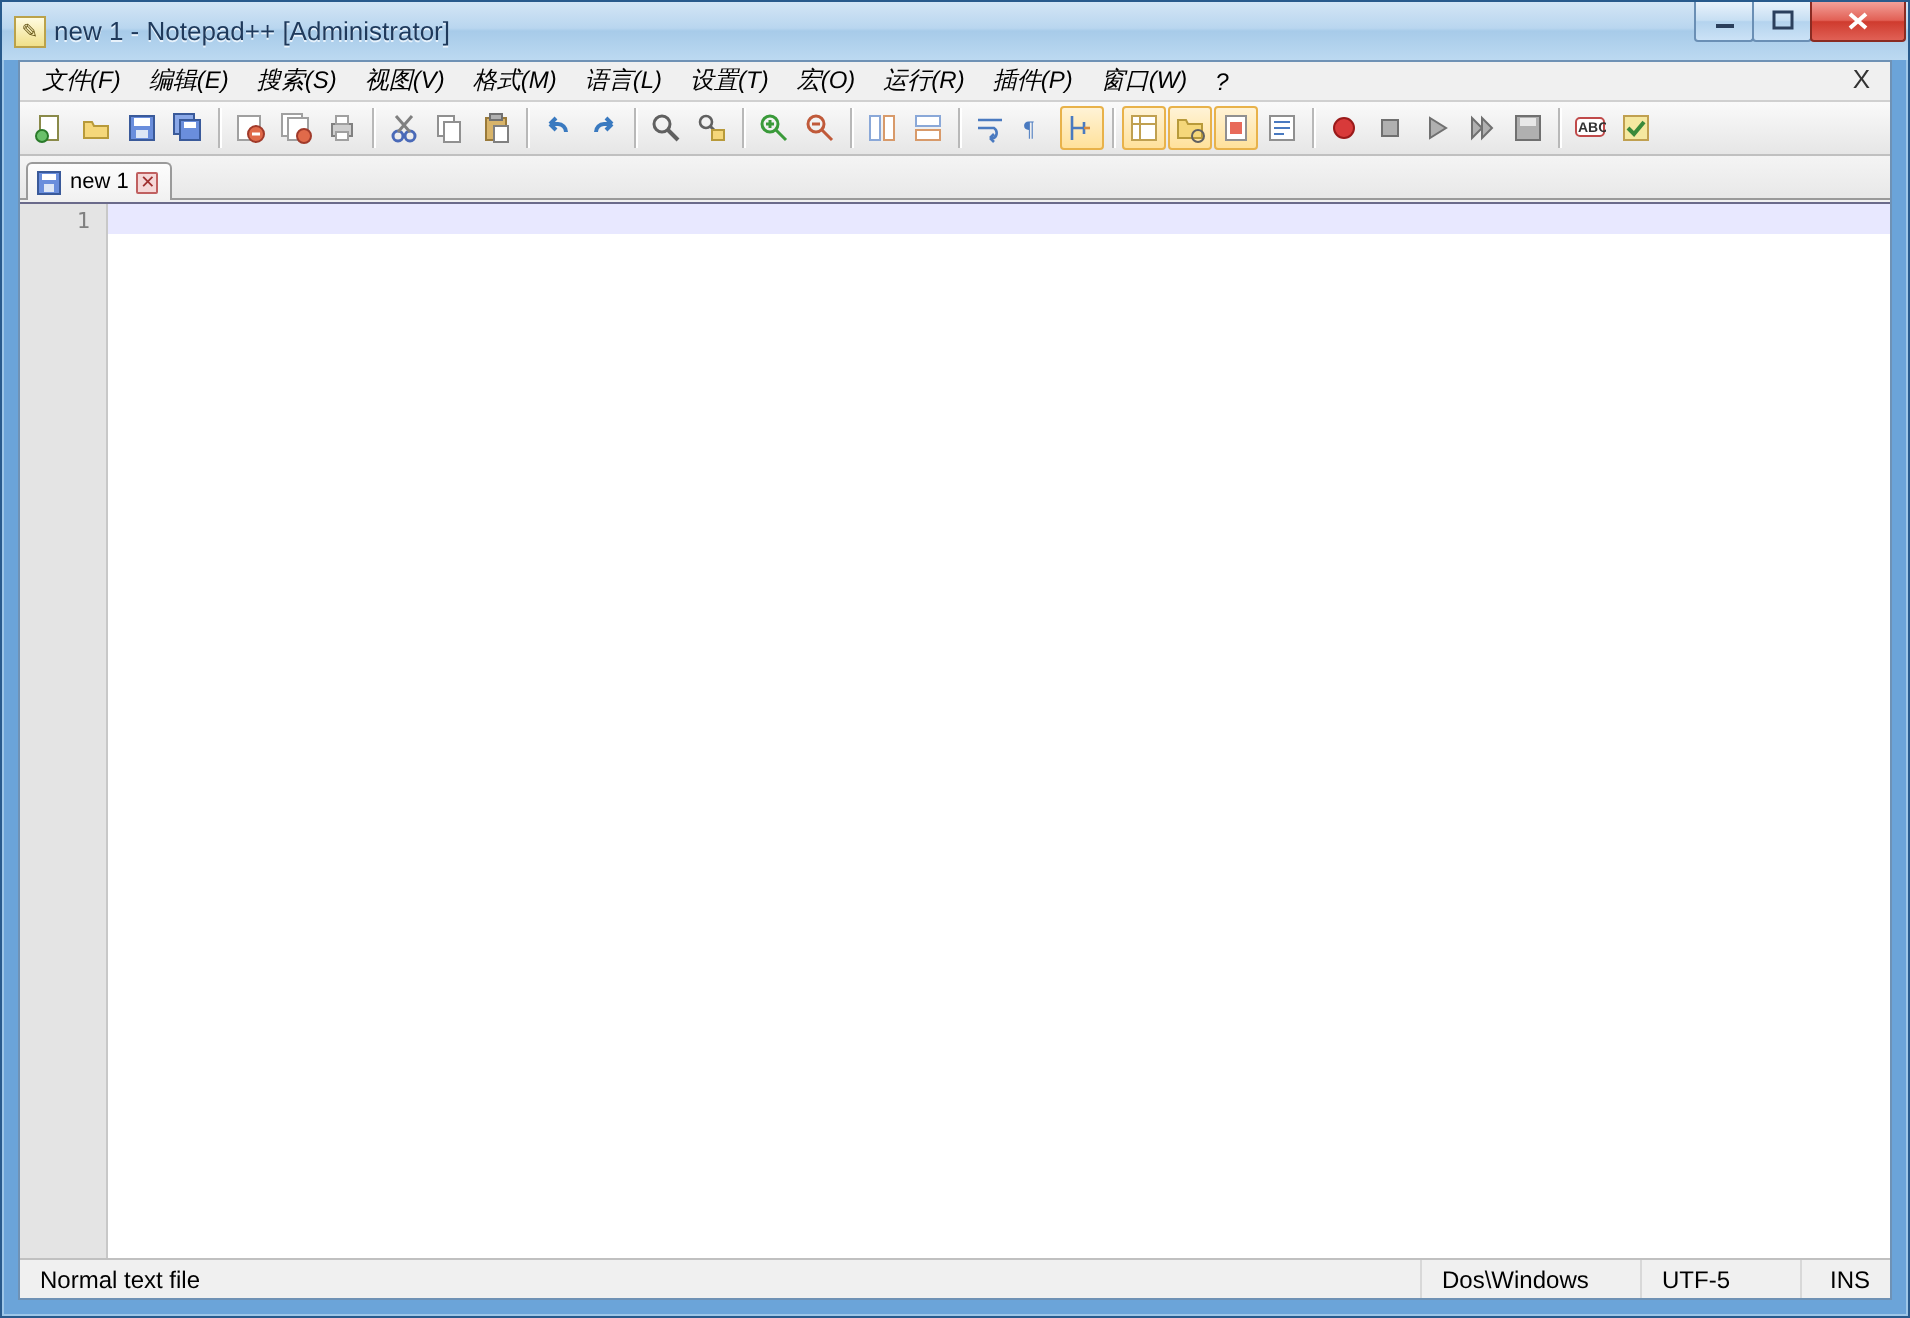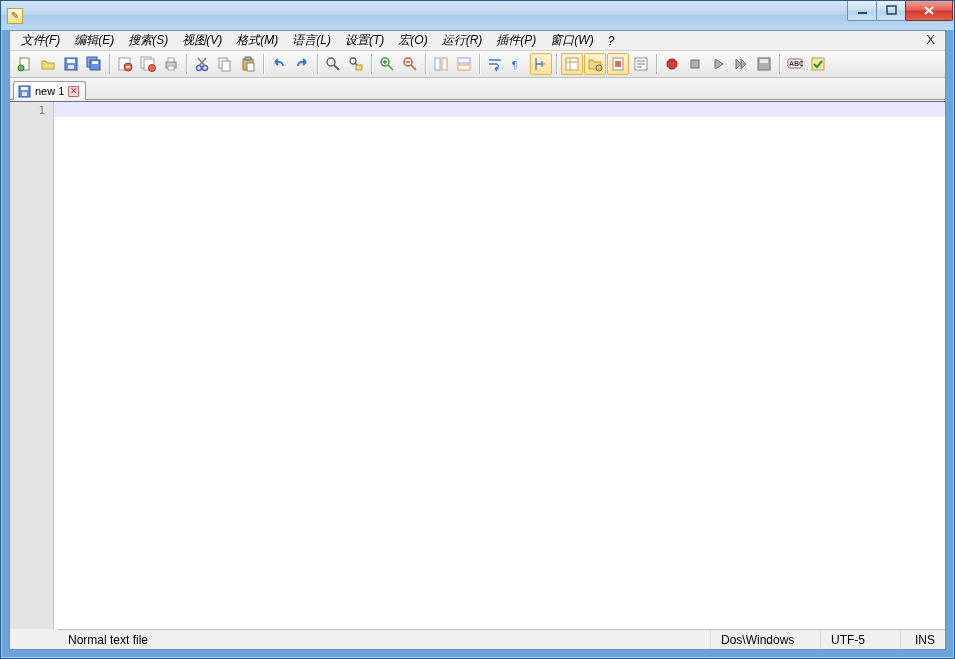--- a/index.html
+++ b/index.html
@@ -177,37 +177,37 @@
 
 .statusbar {
   position:absolute; left:0; right:0; bottom:0;
   height:20px;
   background:#f0f0f0;
   border-top:1px solid #c0c0c0;
   display:flex;
   align-items:center;
   font-size:12px;
   color:#000;
-  margin-left:48px;
 }
 .statusbar .cell {
   padding:0 10px;
   height:100%;
   display:flex;align-items:center;
   border-left:1px solid #d8d8d8;
 }
 .statusbar .cell:first-child{border-left:none;flex:0 0 220px;}
 .statusbar .spacer{flex:1;}
 </style>
 </head>
 <body>
 
 <div class="window-frame">
   <div class="titlebar">
     <div class="app-icon">✎</div>
+    <div class="title">new 1 - Notepad++ [Administrator]</div>
     <div class="win-buttons">
       <div class="win-btn">
         <svg width="11" height="11">
             <rect x="1" y="7" width="9" height="2" fill="#2b3f5c"></rect>
           </svg>
       </div>
       <div class="win-btn">
         <svg width="11" height="11">
             <rect x="1" y="1" width="9" height="8" fill="none" stroke="#2b3f5c" stroke-width="1.5"></rect>
           </svg>

